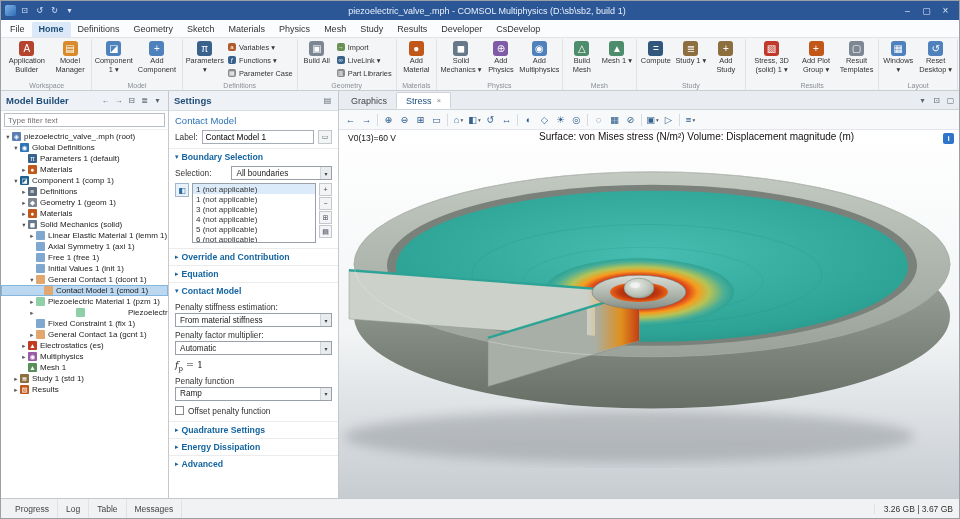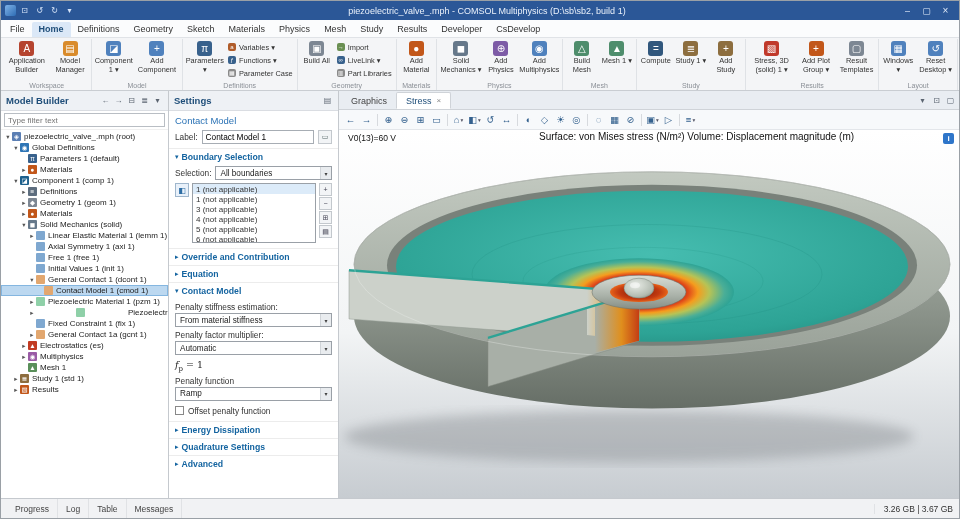--- a/index.html
+++ b/index.html
@@ -58,21 +58,21 @@
   .set-scroll{flex:1;overflow:hidden;}
   .set-sub{font-size:9.5px;color:#2a72b5;padding:4px 6px 2px;}
   .label-row{display:flex;align-items:center;gap:4px;padding:2px 6px 4px;}
   .cap{font-size:8.3px;color:#333;white-space:nowrap;}
   .label-input{flex:1;height:14px;border:1px solid #a7adb4;font-size:8.3px;padding:0 3px;font-family:inherit;min-width:0;}
   .mini-btn{width:14px;height:14px;border:1px solid #c3c8cd;background:#f2f4f6;display:flex;align-items:center;justify-content:center;font-size:7px;color:#566;}
   .sec-h{display:flex;align-items:center;gap:3px;padding:3px 6px;color:#1464a0;font-weight:bold;font-size:8.7px;border-top:1px solid #ececec;}
   .sec-h::before{content:"▸";font-size:7px;font-weight:normal;}
   .sec-h.open::before{content:"▾";}
   .sec-body{padding:0 6px 5px;}
-  .row-sel{display:flex;align-items:center;gap:4px;margin:1px 0 3px;}
+  .row-sel{display:flex;align-items:center;gap:20px;margin:1px 0 3px;}
   .combo{height:14px;border:1px solid #9aa0a7;background:#fff;display:flex;align-items:center;font-size:8.2px;padding-left:4px;color:#222;min-width:0;}
   .combo.grow{flex:1;}
   .combo.full{width:100%;margin:1px 0 2px;}
   .cv{flex:1;white-space:nowrap;overflow:hidden;}
   .ca{width:11px;text-align:center;color:#444;background:#e9ecef;height:100%;display:flex;align-items:center;justify-content:center;border-left:1px solid #d0d4d8;}
   .ca::before{content:"▾";font-size:6px;}
   .bs-wrap{display:flex;gap:3px;}
   .bs-left{display:flex;flex-direction:column;gap:2px;}
   .bs-lbtn{width:14px;height:14px;border:1px solid #9fb6cc;background:#e9f1fa;color:#2e6da4;font-size:8px;display:flex;align-items:center;justify-content:center;}
   .selbox{flex:1;border:1px solid #9aa0a7;background:#fff;height:60px;overflow:hidden;}
@@ -527,24 +527,24 @@
             <span class="cv">Ramp</span>
             <span class="ca"></span>
           </div>
           <div class="chk-row">
             <span class="chk"></span>
             <span class="chk-lbl">Offset penalty function</span>
           </div>
         </div>
 
         <div class="sec-h closed">
+          <span>Quadrature Settings</span>
+        </div>
+        <div class="sec-h closed">
           <span>Energy Dissipation</span>
-        </div>
-        <div class="sec-h closed">
-          <span>Quadrature Settings</span>
         </div>
         <div class="sec-h closed">
           <span>Advanced</span>
         </div>
       </div>
     </div>
 
     <div class="panel-gfx">
       <div class="g-tabs">
         <div class="g-tab">

